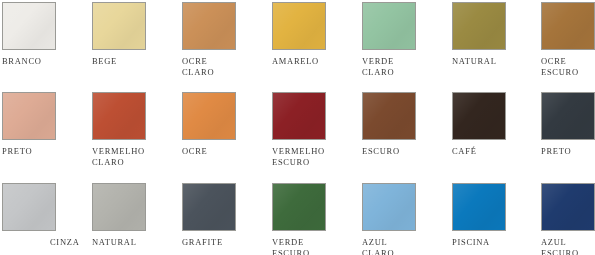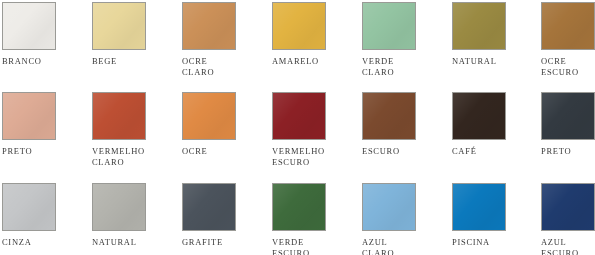--- a/index.html
+++ b/index.html
@@ -116,21 +116,21 @@
     <div class="swatch-cell" style="left: 452px; top: 92px;">
       <div class="swatch-chip" title="CAFÉ" style="width: 54px; height: 48px; border-color: rgb(154, 154, 150); background: rgb(51, 38, 31);"></div>
       <div class="swatch-label" style="color: rgb(59, 59, 59);">CAFÉ</div>
     </div>
     <div class="swatch-cell" style="left: 541px; top: 92px;">
       <div class="swatch-chip" title="PRETO" style="width: 54px; height: 48px; border-color: rgb(154, 154, 150); background: rgb(51, 58, 65);"></div>
       <div class="swatch-label" style="color: rgb(59, 59, 59);">PRETO</div>
     </div>
     <div class="swatch-cell" style="left: 2px; top: 183px;">
       <div class="swatch-chip" title="CINZA" style="width: 54px; height: 48px; border-color: rgb(154, 154, 150); background: rgb(196, 198, 200);"></div>
-      <div class="swatch-label" style="color: rgb(59, 59, 59);">CINZA</div>
+      <div class="swatch-label" style="color: rgb(59, 59, 59); margin-left: 48px;">CINZA</div>
     </div>
     <div class="swatch-cell" style="left: 92px; top: 183px;">
       <div class="swatch-chip" title="NATURAL" style="width: 54px; height: 48px; border-color: rgb(154, 154, 150); background: rgb(179, 179, 173);"></div>
       <div class="swatch-label" style="color: rgb(59, 59, 59);">NATURAL</div>
     </div>
     <div class="swatch-cell" style="left: 182px; top: 183px;">
       <div class="swatch-chip" title="GRAFITE" style="width: 54px; height: 48px; border-color: rgb(154, 154, 150); background: rgb(75, 83, 92);"></div>
       <div class="swatch-label" style="color: rgb(59, 59, 59);">GRAFITE</div>
     </div>
     <div class="swatch-cell" style="left: 272px; top: 183px;">

